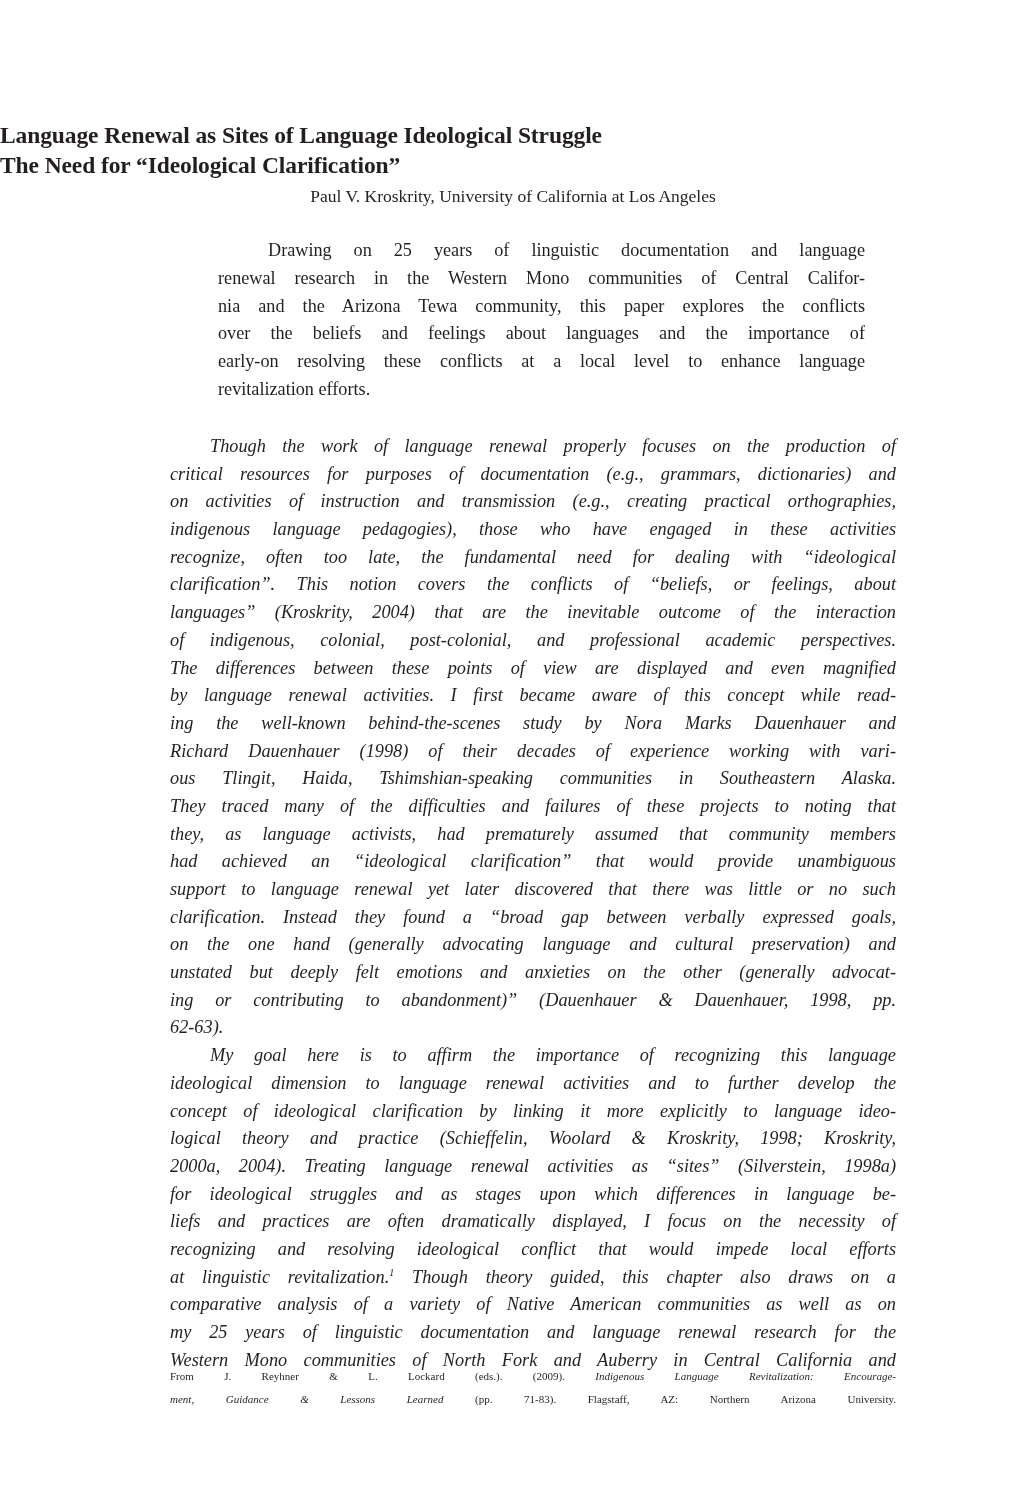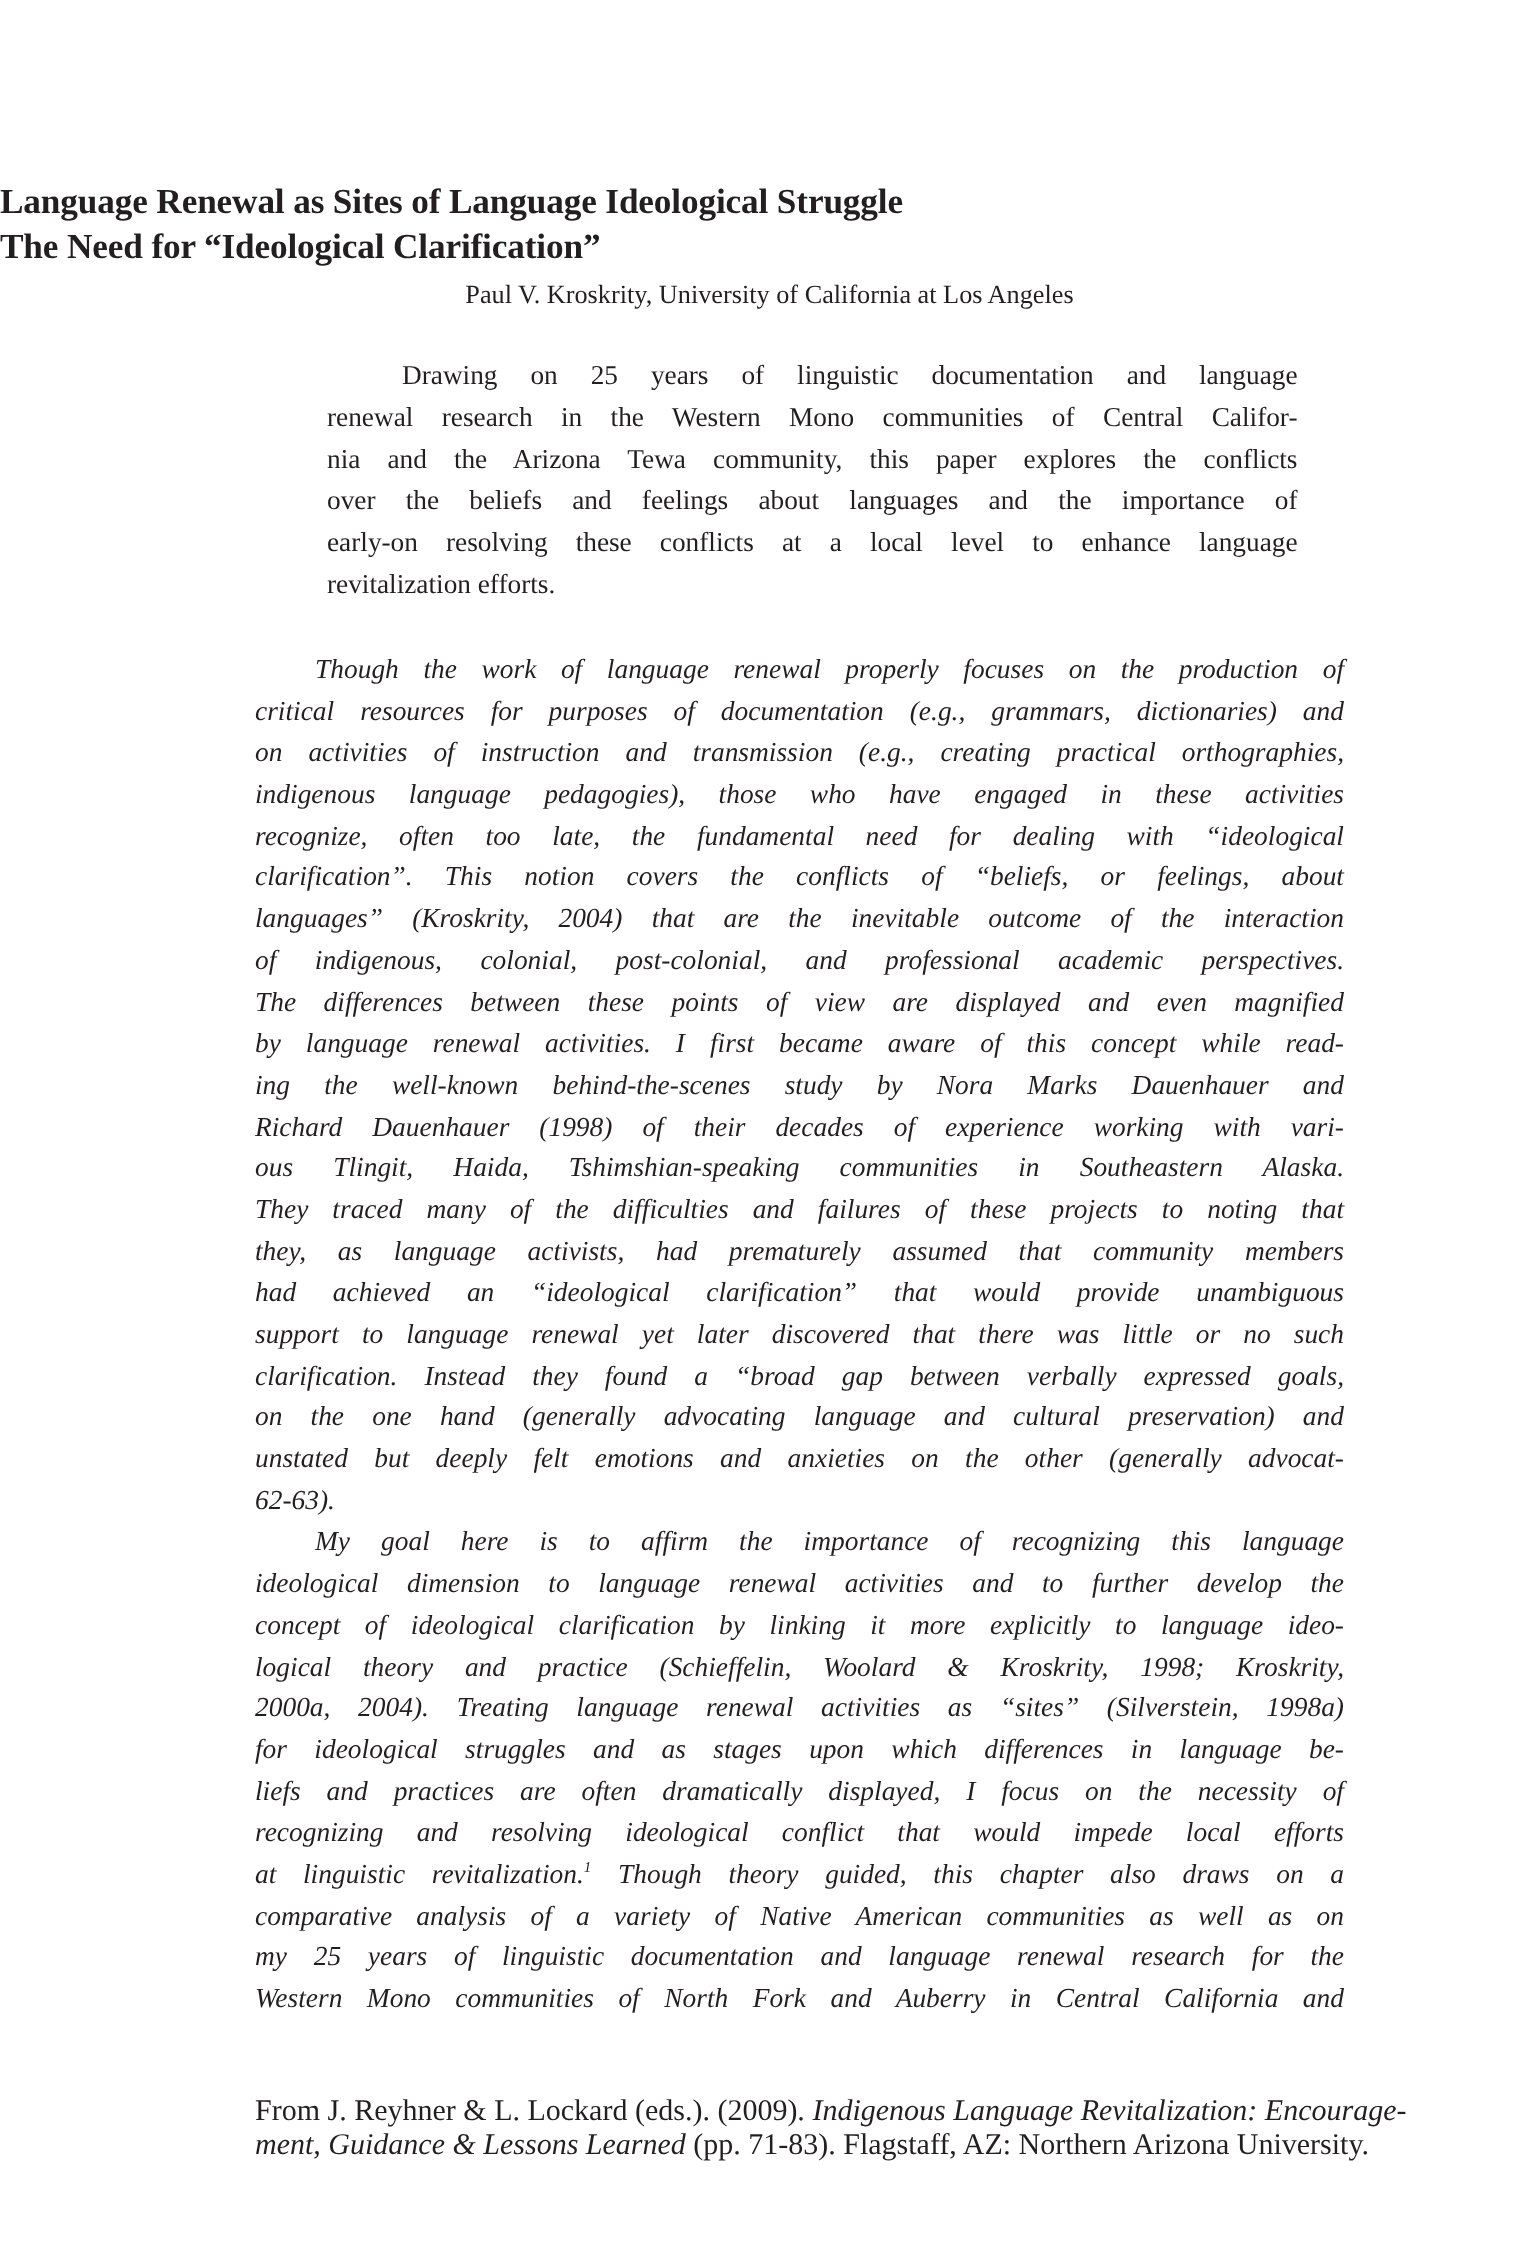--- a/index.html
+++ b/index.html
@@ -29,22 +29,22 @@
     .line {
       display: block; white-space: nowrap; text-align: justify;
       text-align-last: justify; height: 27.7px; overflow: visible;
     }
     .abstract .line { height: 27.8px; }
     .line.last { text-align-last: left; }
     .line.indent { padding-left: 40px; }
     .abstract .line.indent { padding-left: 50px; }
     sup { font-size: 10px; vertical-align: 7px; line-height: 0; }
     .footer {
-      position: absolute; left: 170px; width: 726px; top: 1396px;
-      font-size: 20px; line-height: 23px;
+      position: absolute; left: 170px; width: 726px; top: 1365px;
+      font-size: 11px; line-height: 23px;
     }
     .footer .fline { display: block; white-space: nowrap; text-align: justify; text-align-last: justify; }
     .footer .fline.last { text-align-last: justify; }
     i { font-style: italic; }
   </style>
 </head>
 <body>
 
 <div class="title">
   <div>Language Renewal as Sites of Language Ideological Struggle</div>
@@ -76,20 +76,21 @@
     <span class="line">ing the well-known behind-the-scenes study by Nora Marks Dauenhauer and</span>
     <span class="line">Richard Dauenhauer (1998) of their decades of experience working with vari-</span>
     <span class="line">ous Tlingit, Haida, Tshimshian-speaking communities in Southeastern Alaska.</span>
     <span class="line">They traced many of the difficulties and failures of these projects to noting that</span>
     <span class="line">they, as language activists, had prematurely assumed that community members</span>
     <span class="line">had achieved an “ideological clarification” that would provide unambiguous</span>
     <span class="line">support to language renewal yet later discovered that there was little or no such</span>
     <span class="line">clarification. Instead they found a “broad gap between verbally expressed goals,</span>
     <span class="line">on the one hand (generally advocating language and cultural preservation) and</span>
     <span class="line">unstated but deeply felt emotions and anxieties on the other (generally advocat-</span>
+    <span class="line">ing or contributing to abandonment)” (Dauenhauer &amp; Dauenhauer, 1998, pp.</span>
     <span class="line last">62-63).</span>
   </div>
   <div>
     <span class="line indent">My goal here is to affirm the importance of recognizing this language</span>
     <span class="line">ideological dimension to language renewal activities and to further develop the</span>
     <span class="line">concept of ideological clarification by linking it more explicitly to language ideo-</span>
     <span class="line">logical theory and practice (Schieffelin, Woolard &amp; Kroskrity, 1998; Kroskrity,</span>
     <span class="line">2000a, 2004). Treating language renewal activities as “sites” (Silverstein, 1998a)</span>
     <span class="line">for ideological struggles and as stages upon which differences in language be-</span>
     <span class="line">liefs and practices are often dramatically displayed, I focus on the necessity of</span>

